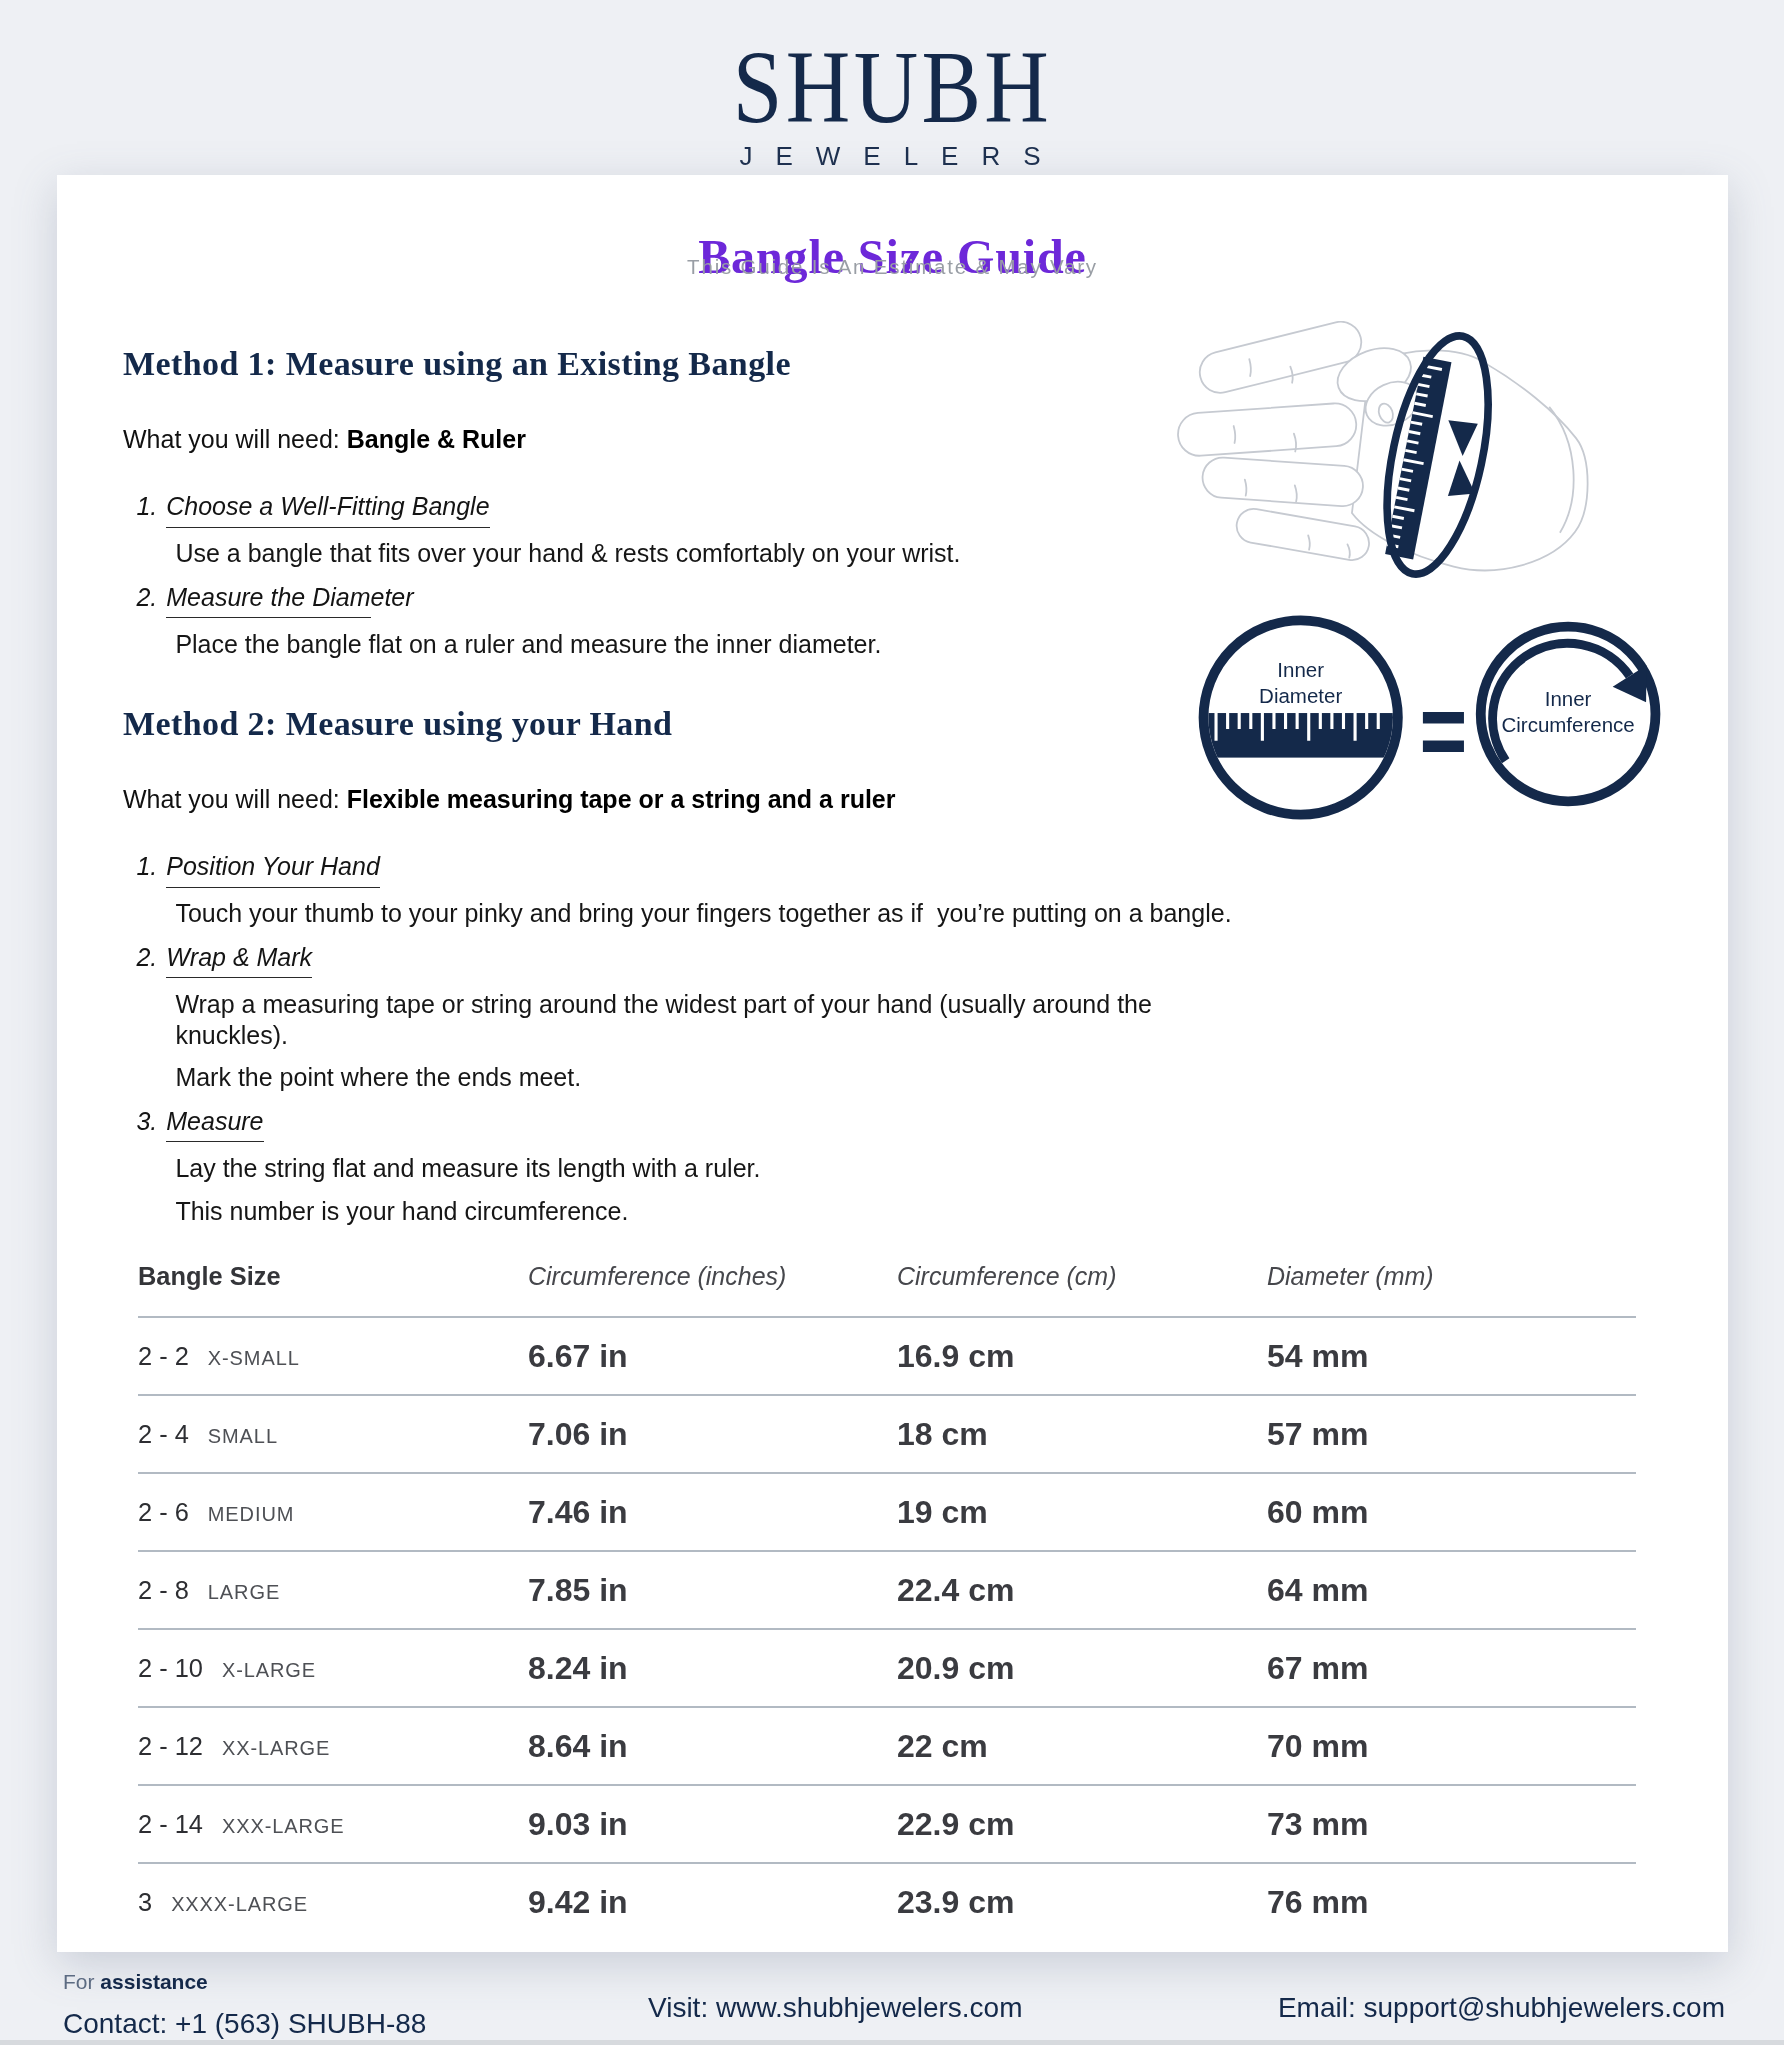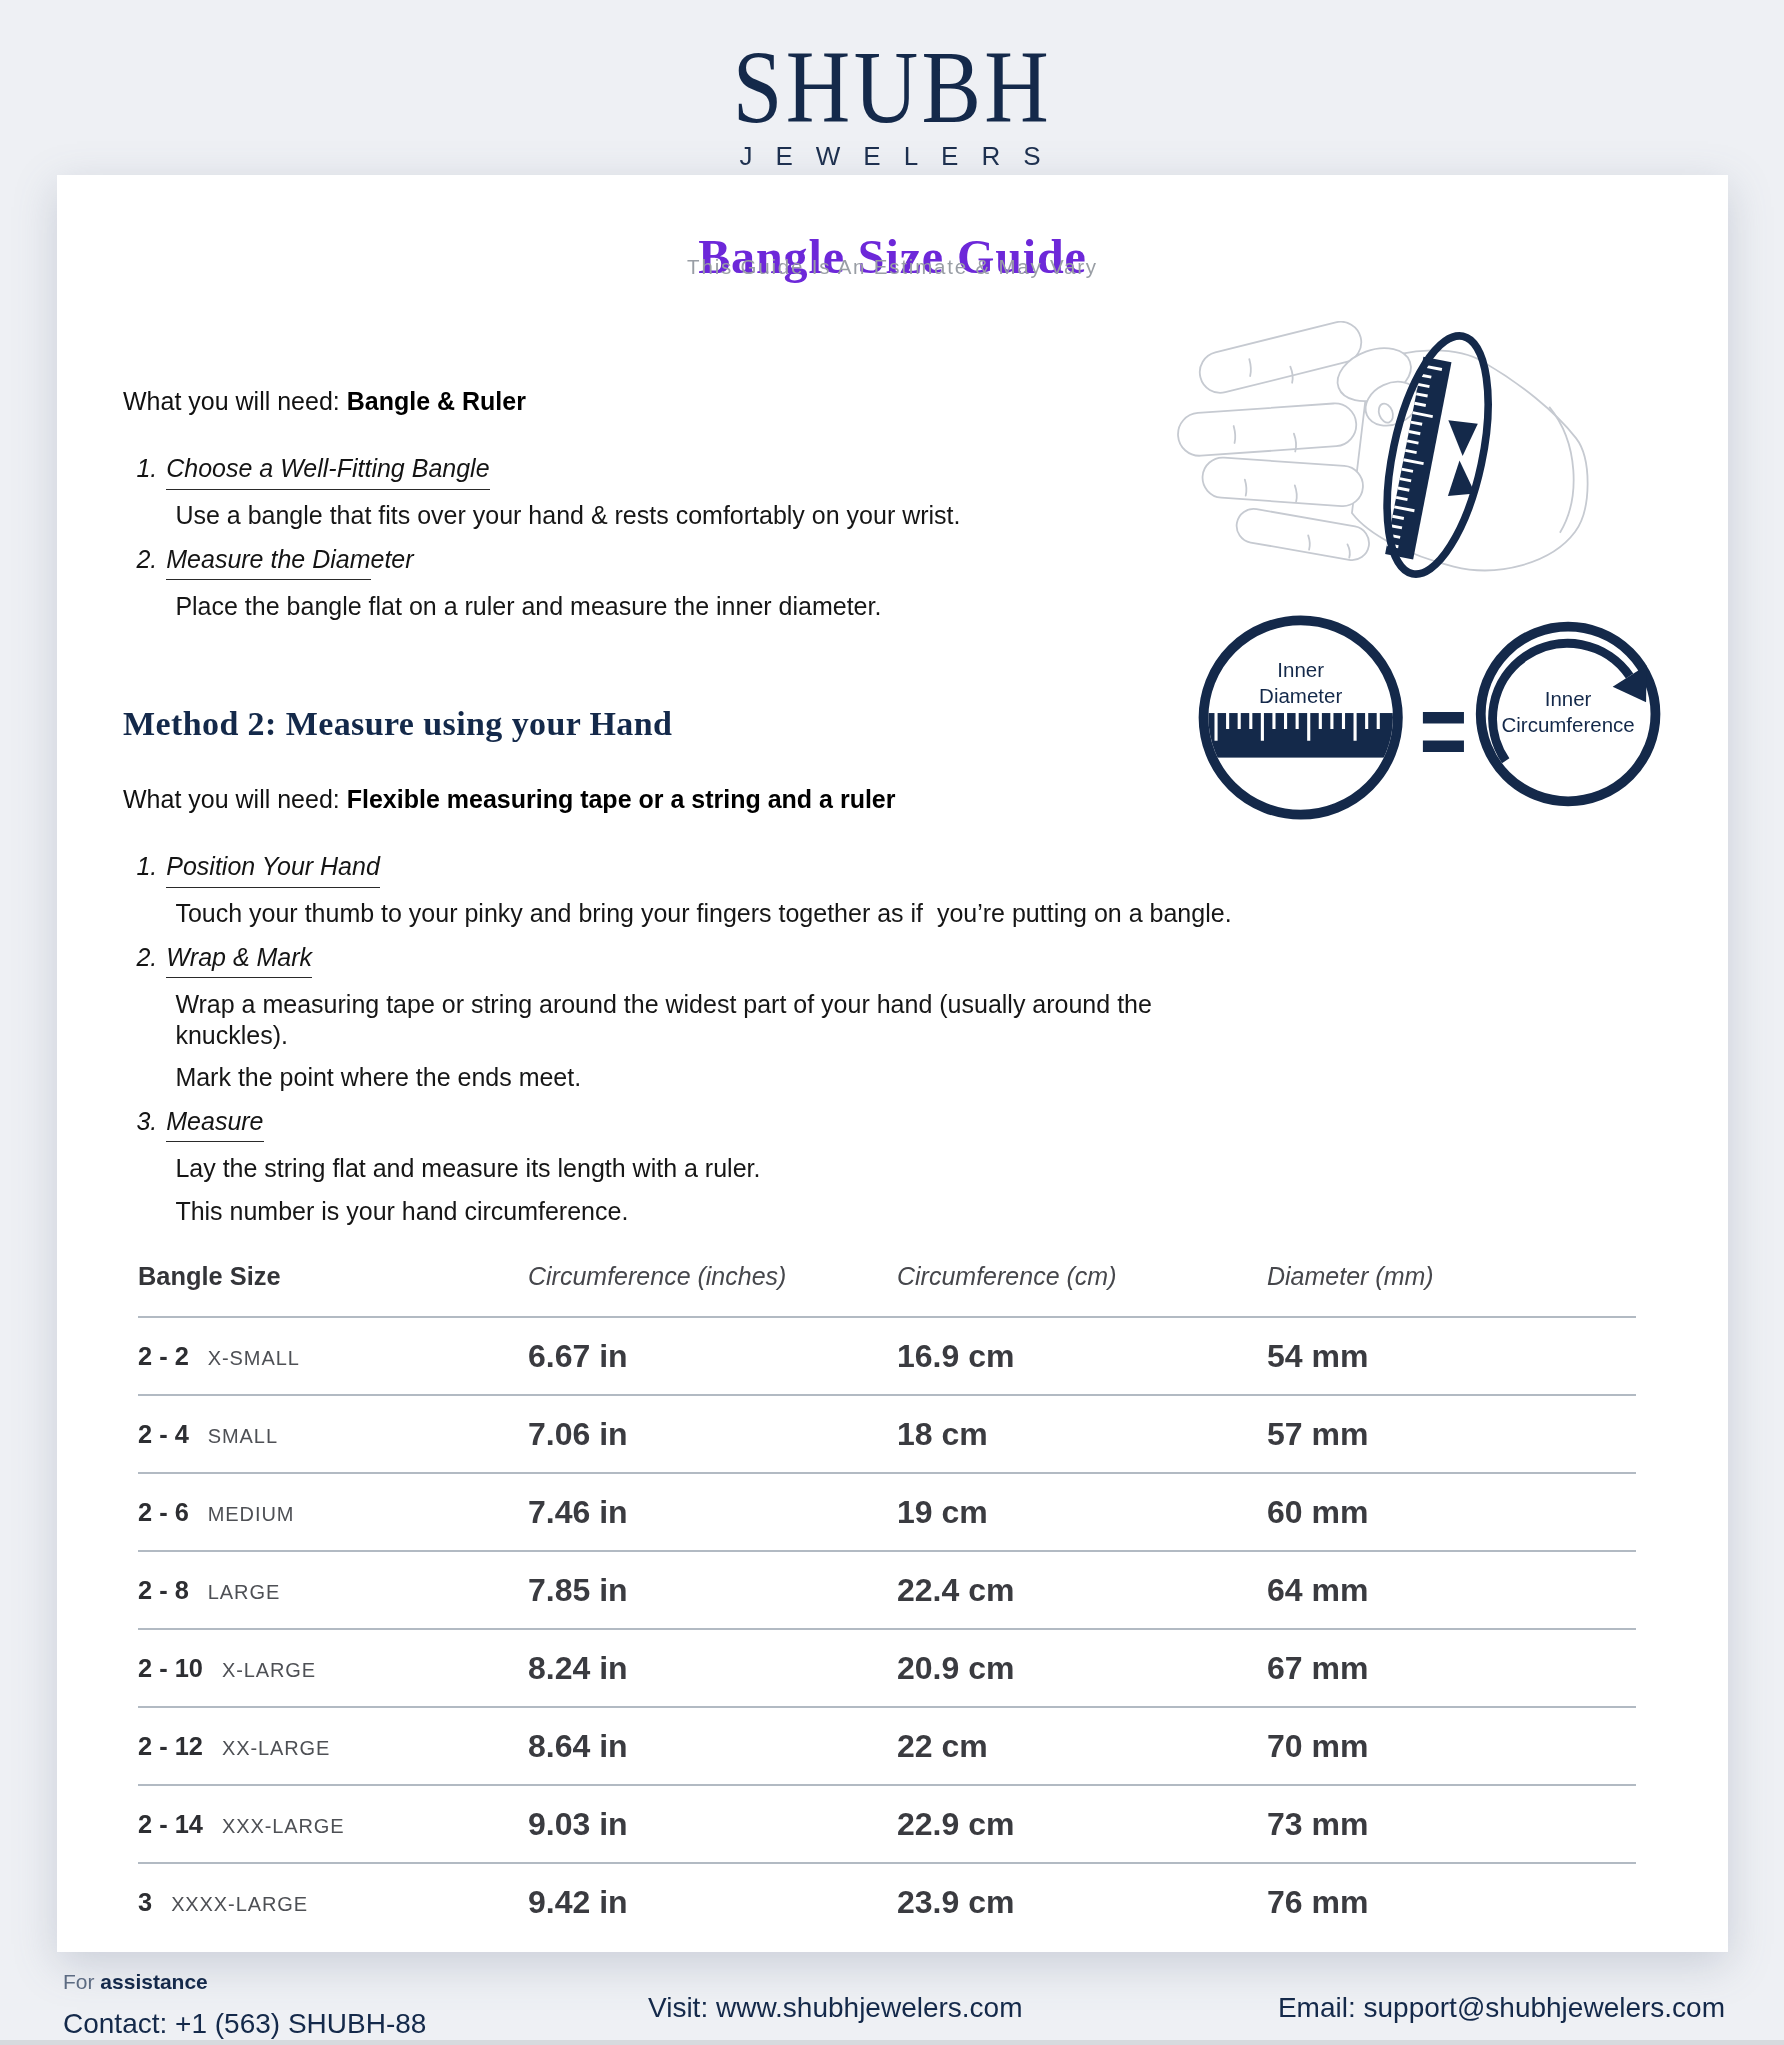--- a/index.html
+++ b/index.html
@@ -67,21 +67,21 @@
   .t-head{position:relative;height:54px;}
   .t-col{position:absolute;top:0;white-space:nowrap;}
   .col-1{left:0;}
   .col-2{left:390px;}
   .col-3{left:759px;}
   .col-4{left:1129px;}
   .t-head .head-size{font-weight:700;font-size:25.4px;color:#343539;}
   .t-head .head-italic{font-style:italic;font-size:25px;color:#46474c;}
   .t-row{position:relative;height:76px;border-top:2.2px solid #b2bac3;}
   .t-row .t-col{top:50%;transform:translateY(-50%);}
-  .cell-size{font-size:25.4px;font-weight:700;color:#2d2e32;}
+  .cell-size{font-size:25.4px;font-weight:400;color:#2d2e32;}
   .cell-label{font-size:20px;color:#4e5055;letter-spacing:0.9px;margin-left:19px;}
   .cell-val{font-size:32px;font-weight:700;color:#3a3b40;}
   
   .footer-note{position:absolute;left:63px;top:1970px;font-size:21px;color:#5c6b82;white-space:pre-wrap;}
   .footer-note b{color:#14294a;}
   .footer-row{position:absolute;left:63px;right:60px;top:1992px;height:40px;font-size:28px;color:#14294a;}
   .f-contact{position:absolute;left:0;top:16px;white-space:nowrap;}
   .f-visit{position:absolute;left:585px;top:0;white-space:nowrap;}
   .f-email{position:absolute;right:0;top:0;white-space:nowrap;}
   .bottom-strip{position:absolute;left:0;bottom:0;width:100%;height:6.2px;background:#d7dade;}
@@ -95,20 +95,21 @@
     <div class="brand-name">SHUBH</div>
     <div class="brand-tagline">JEWELERS</div>
   </header>
 
   <main class="card">
 
     <h1 class="card-title">Bangle Size Guide</h1>
     <div class="card-subtitle">This Guide Is An Estimate &amp; May Vary</div>
 
     <section class="method method-1">
+      <h2>Method 1: Measure using an Existing Bangle</h2>
       <p class="need"><span>What you will need: </span><b>Bangle &amp; Ruler</b></p>
       <div class="steps">
         <div class="step">
           <div class="step-title"><span class="step-num">1.</span><span class="u-part">Choose a Well-Fitting Bangle</span><span></span></div>
           <div class="step-line">Use a bangle that fits over your hand &amp; rests comfortably on your wrist.</div>
         </div>
         <div class="step">
           <div class="step-title"><span class="step-num">2.</span><span class="u-part">Measure the Diam</span><span>eter</span></div>
           <div class="step-line">Place the bangle flat on a ruler and measure the inner diameter.</div>
         </div>

